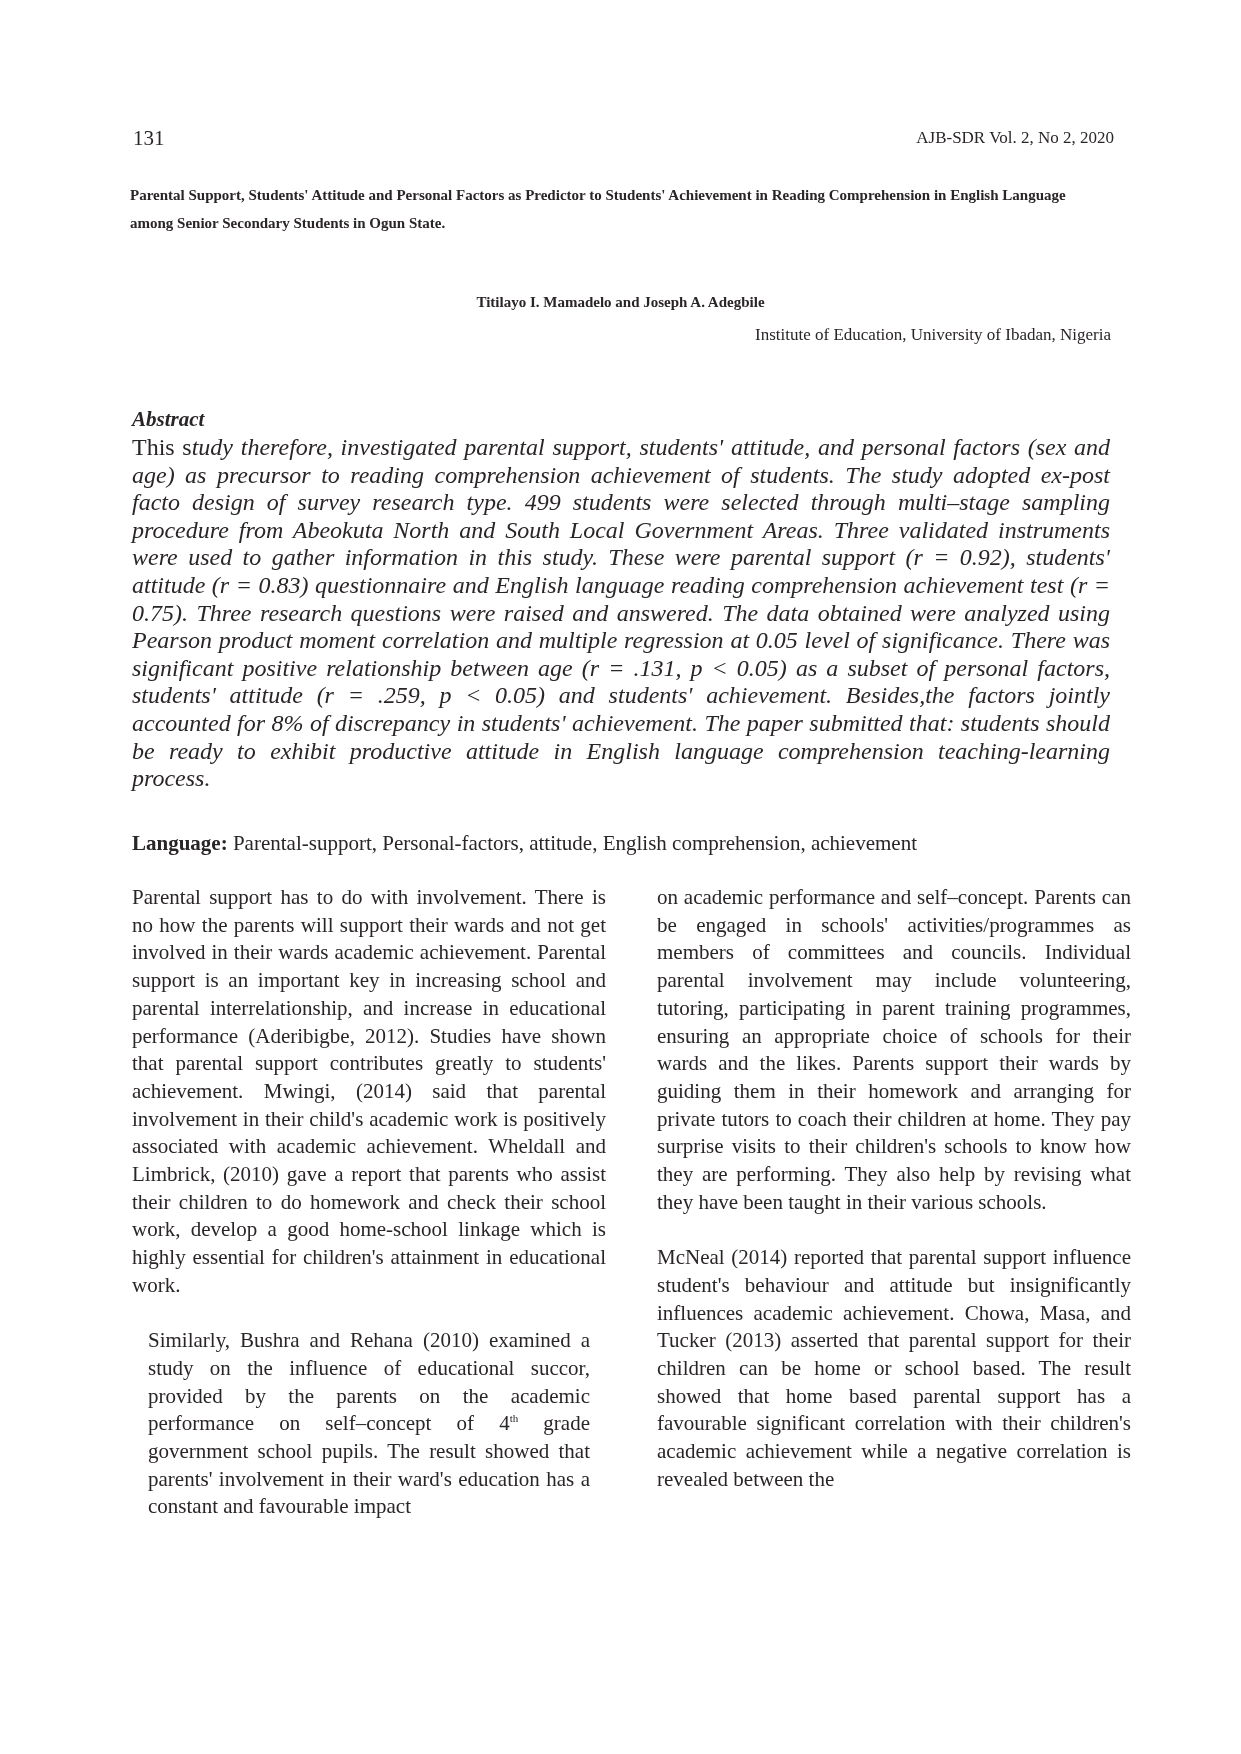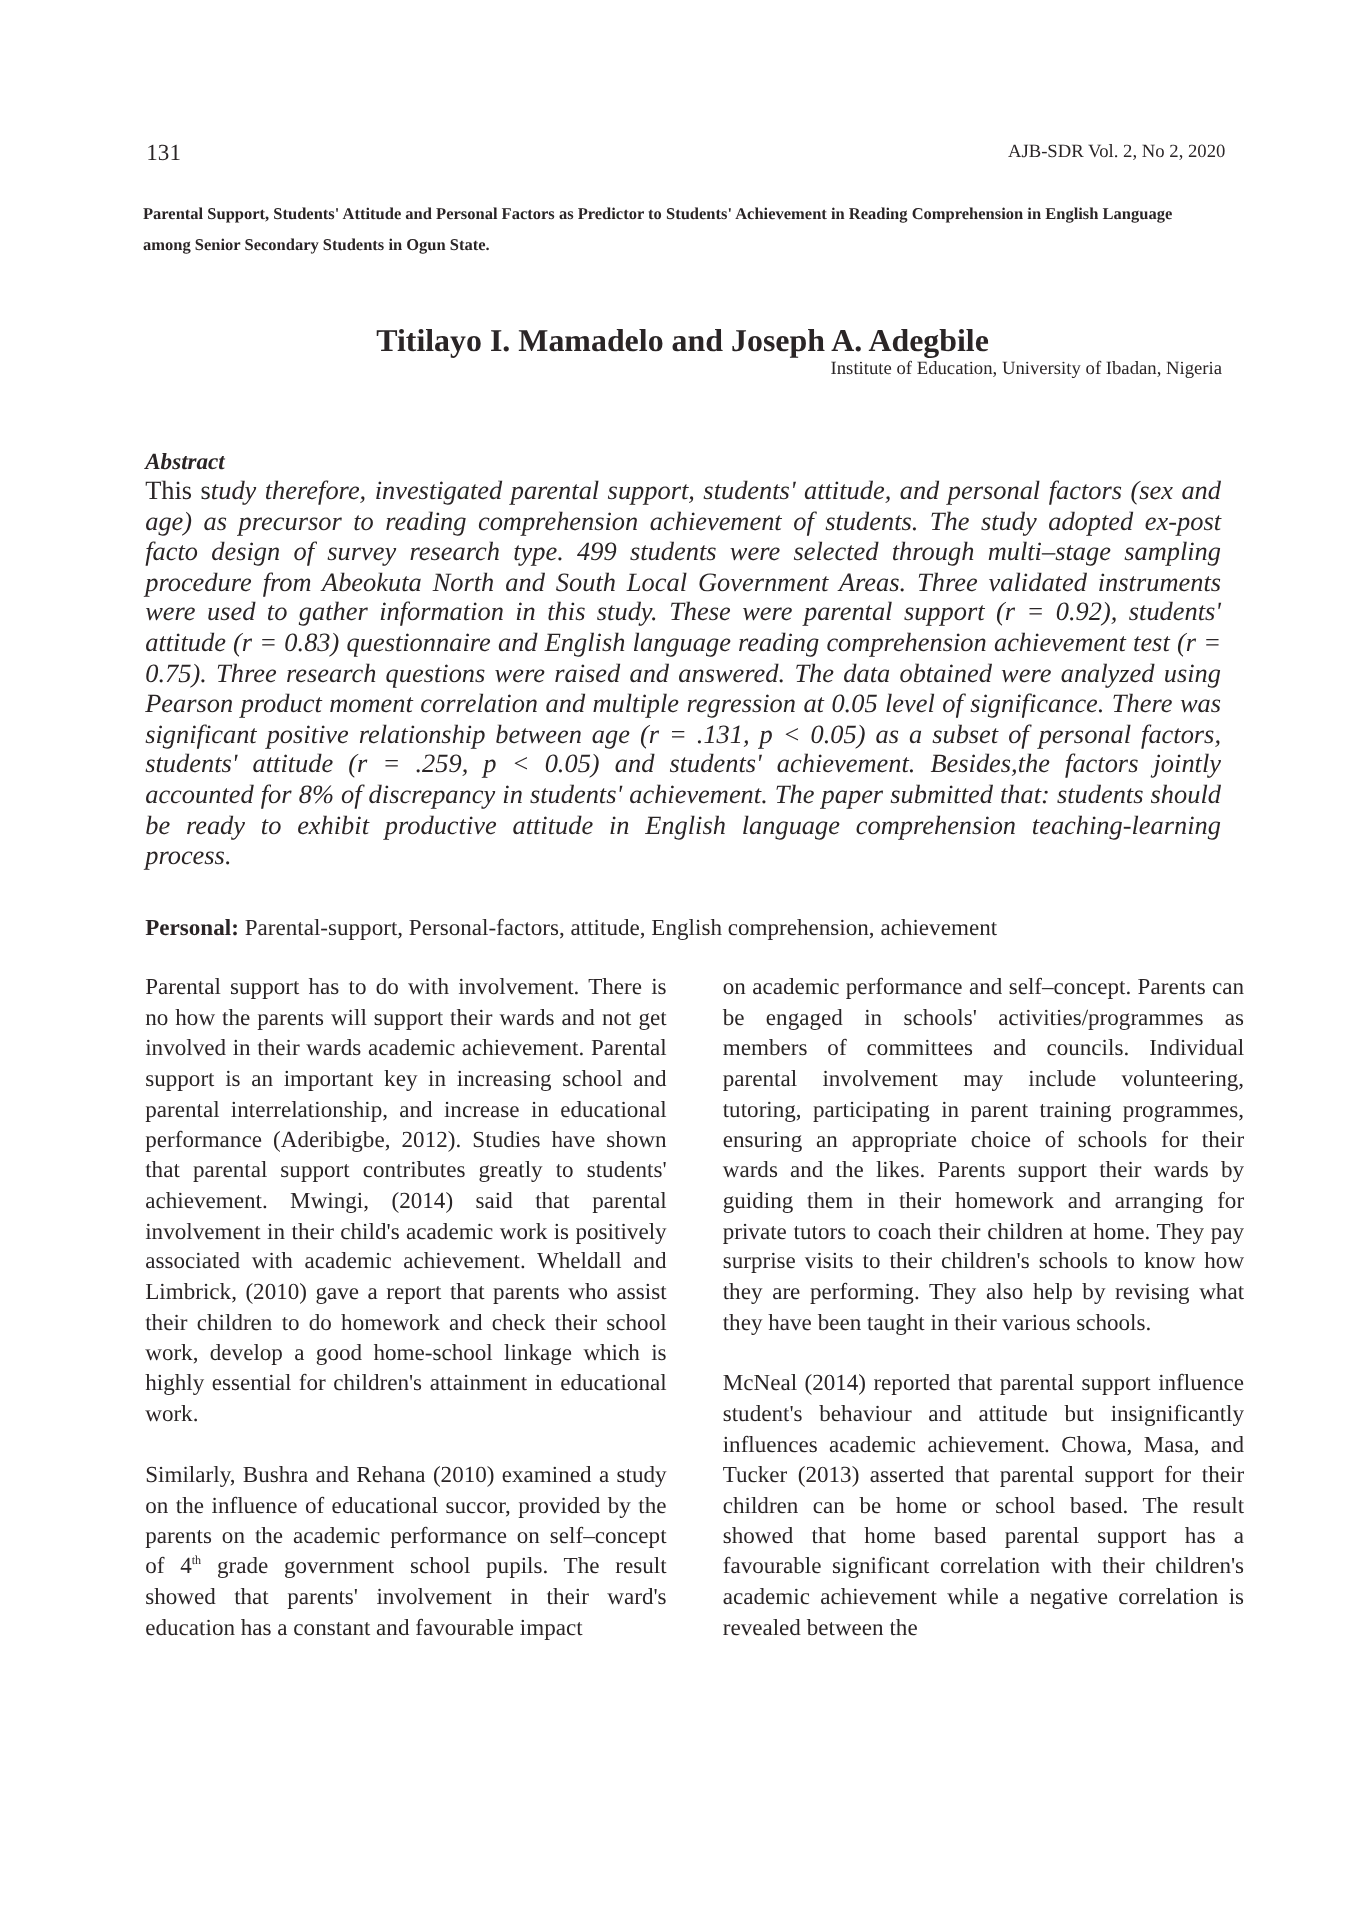--- a/index.html
+++ b/index.html
@@ -9,21 +9,21 @@
     color: #2a2526;
   }
   .page-number { position: absolute; left: 133px; top: 126px; font-size: 21px; }
   .journal-ref { position: absolute; right: 127px; top: 128px; font-size: 17px; text-align: center; }
   .title {
     position: absolute; left: 130px; width: 981px; top: 181px;
     text-align: left; font-weight: bold; font-size: 15px; line-height: 28px;
   }
   .authors {
     position: absolute; left: 130px; width: 981px; top: 294px;
-    text-align: center; font-weight: bold; font-size: 29px;
+    text-align: center; font-weight: bold; font-size: 15px;
   }
   .affiliation {
     position: absolute; left: 130px; width: 981px; top: 325px;
     text-align: right; font-size: 17px;
   }
   .abstract-heading {
     position: absolute; left: 132px; top: 407px; font-weight: bold; font-size: 21px; font-style: italic;
   }
   .abstract-body {
     position: absolute; left: 132px; width: 978px; top: 434px;
@@ -50,23 +50,23 @@
 <div class="page-number">131</div>
 <div class="journal-ref">AJB-SDR Vol. 2, No 2, 2020</div>
 
 <div class="title">Parental Support, Students' Attitude and Personal Factors as Predictor to Students' Achievement in Reading Comprehension in English Language among Senior Secondary Students in Ogun State.</div>
 <div class="authors">Titilayo I. Mamadelo and Joseph A. Adegbile</div>
 <div class="affiliation">Institute of Education, University of Ibadan, Nigeria</div>
 
 <div class="abstract-heading">Abstract</div>
 <div class="abstract-body"><span class="lead">This s</span><span>tudy therefore, investigated parental support, students' attitude, and personal factors (sex and age) as precursor to reading comprehension achievement of students. The study adopted ex-post facto design of survey research type. 499 students were selected through multi–stage sampling procedure from Abeokuta North and South Local Government Areas. Three validated instruments were used to gather information in this study. These were parental support (r = 0.92), students' attitude (r = 0.83) questionnaire and English language reading comprehension achievement test (r = 0.75). Three research questions were raised and answered. The data obtained were analyzed using Pearson product moment correlation and multiple regression at 0.05 level of significance. There was significant positive relationship between age (r = .131, p &lt; 0.05) as a subset of personal factors, students' attitude (r = .259, p &lt; 0.05) and students' achievement. Besides,the factors jointly accounted for 8% of discrepancy in students' achievement. The paper submitted that: students should be ready to exhibit productive attitude in English language comprehension teaching-learning process.</span></div>
 
-<div class="keywords"><b>Personal:</b><span> Parental-support, Personal-factors, attitude, English comprehension, achievement</span></div>
+<div class="keywords"><b>Language:</b><span> Parental-support, Personal-factors, attitude, English comprehension, achievement</span></div>
 
 <div class="col col-left">
   <p>Parental support has to do with involvement. There is no how the parents will support their wards and not get involved in their wards academic achievement. Parental support is an important key in increasing school and parental interrelationship, and increase in educational performance (Aderibigbe, 2012). Studies have shown that parental support contributes greatly to students' achievement. Mwingi, (2014) said that parental involvement in their child's academic work is positively associated with academic achievement. Wheldall and Limbrick, (2010) gave a report that parents who assist their children to do homework and check their school work, develop a good home-school linkage which is highly essential for children's attainment in educational work.</p>
-  <p style="margin:0"><span>Similarly, Bushra and Rehana (2010) examined a study on the influence of educational succor, provided by the parents on the academic performance on self–concept of 4</span><sup>th</sup><span> grade government school pupils. The result showed that parents' involvement in their ward's education has a constant and favourable impact</span></p>
+  <p style="margin:16px"><span>Similarly, Bushra and Rehana (2010) examined a study on the influence of educational succor, provided by the parents on the academic performance on self–concept of 4</span><sup>th</sup><span> grade government school pupils. The result showed that parents' involvement in their ward's education has a constant and favourable impact</span></p>
 </div>
 
 <div class="col col-right">
   <p>on academic performance and self–concept. Parents can be engaged in schools' activities/programmes as members of committees and councils. Individual parental involvement may include volunteering, tutoring, participating in parent training programmes, ensuring an appropriate choice of schools for their wards and the likes. Parents support their wards by guiding them in their homework and arranging for private tutors to coach their children at home. They pay surprise visits to their children's schools to know how they are performing. They also help by revising what they have been taught in their various schools.</p>
   <p>McNeal (2014) reported that parental support influence student's behaviour and attitude but insignificantly influences academic achievement. Chowa, Masa, and Tucker (2013) asserted that parental support for their children can be home or school based. The result showed that home based parental support has a favourable significant correlation with their children's academic achievement while a negative correlation is revealed between the</p>
 </div>
 
 </body></html>

